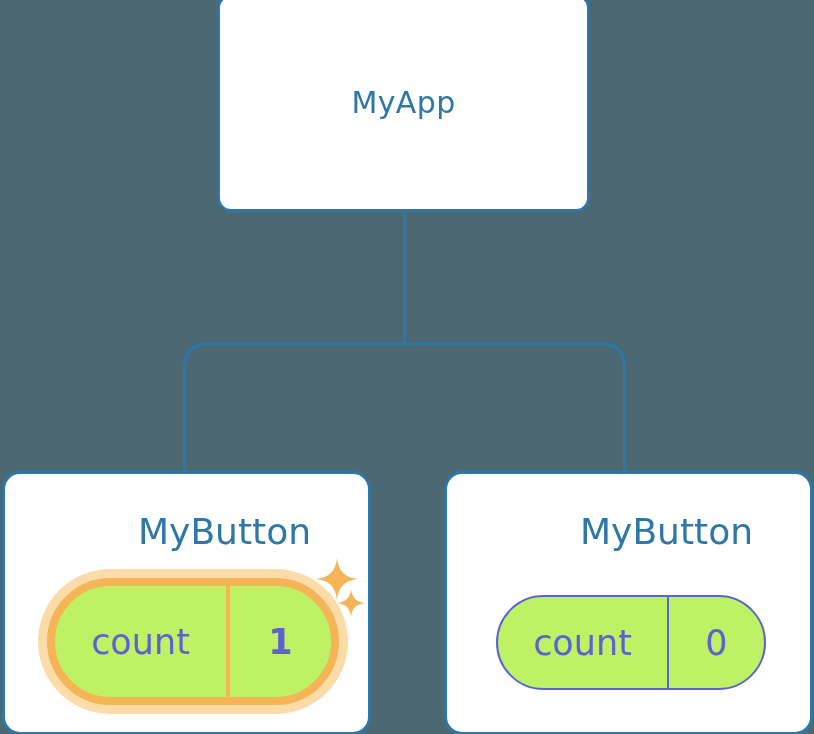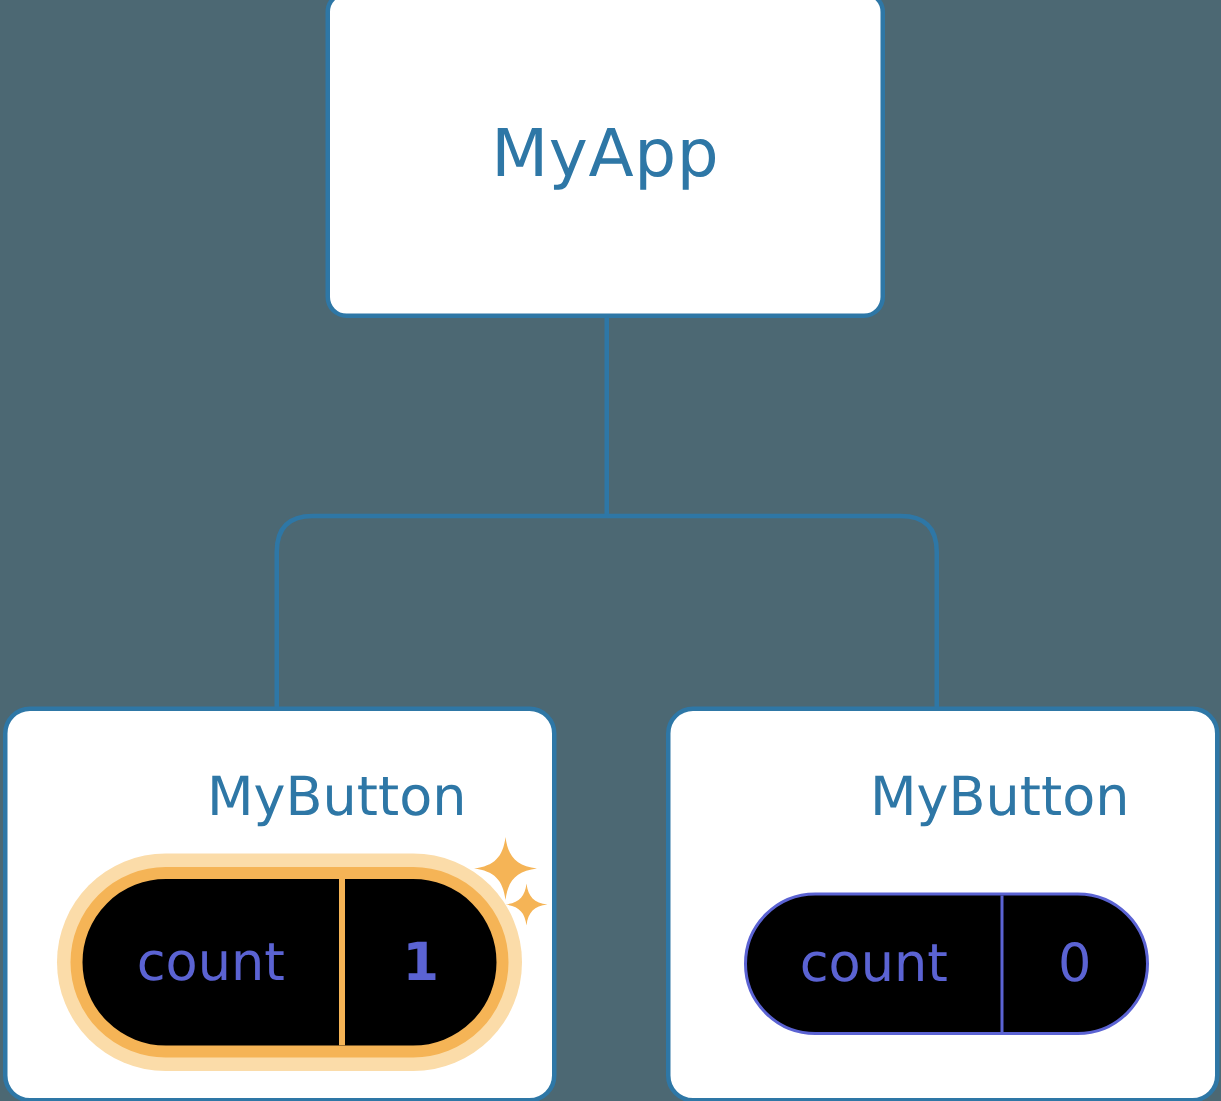--- a/index.html
+++ b/index.html
@@ -47,21 +47,21 @@
     width: 373px;
     height: 218px;
     border-radius: 14px;
     display: flex;
     align-items: center;
     justify-content: center;
   }
 
   .card-title {
     color: #2E77A6;
-    font-size: 44px;
+    font-size: 30px;
     line-height: 1;
     letter-spacing: 0.4px;
     white-space: nowrap;
   }
 
   #card-mybutton-left {
     left: 2px;
     top: 471px;
     width: 369px;
     height: 264px;
@@ -96,21 +96,21 @@
     white-space: nowrap;
     margin-left: 38px;
   }
 
   
   .pill {
     position: absolute;
     box-sizing: border-box;
     display: flex;
     align-items: stretch;
-    background: #000000;
+    background: #bef264;
   }
 
   .pill-label,
   .pill-value {
     display: flex;
     align-items: center;
     justify-content: center;
     color: #5B63D3;
     box-sizing: border-box;
   }

